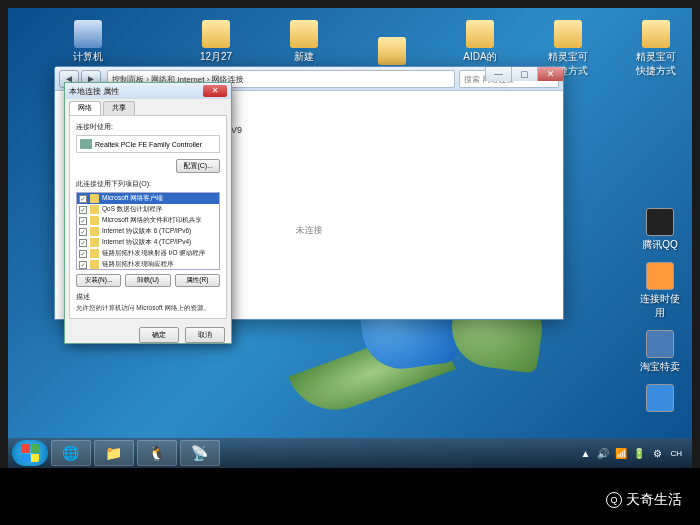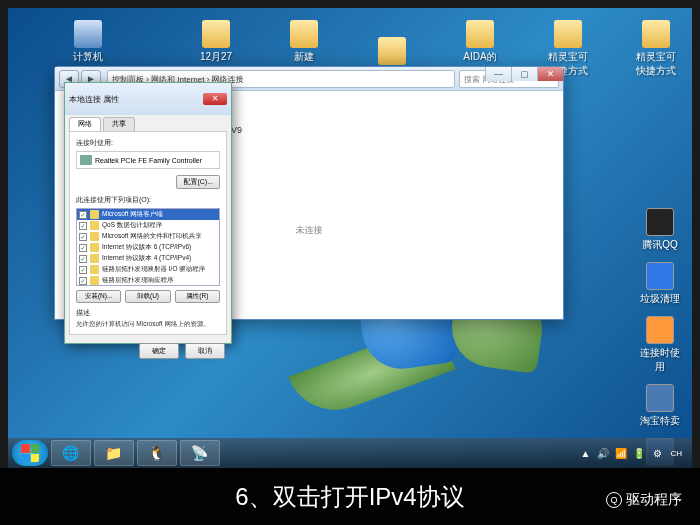--- a/index.html
+++ b/index.html
@@ -40,21 +40,21 @@
 .win-ctrl { width: 26px; height: 14px; font-size: 9px; text-align: center; line-height: 14px; border-left: 1px solid #abc; background: linear-gradient(180deg,#f4f8fd,#d8e4f0); color: #456; cursor: pointer; }
 .win-ctrl.close { background: linear-gradient(180deg,#e8a0a0,#c05050); color: #fff; border-radius: 0 3px 0 0; }
 .explorer-toolbar { height: 22px; background: linear-gradient(180deg,#f6f9fc,#e4ecf5); border-bottom: 1px solid #cdd; font-size: 9px; padding: 0 8px; display: flex; align-items: center; gap: 12px; color: #335; }
 .explorer-body { display: flex; height: calc(100% - 46px); font-size: 9px; }
 .explorer-content { flex: 1; padding: 8px 12px; color: #444; position: relative; }
 .adapter-text { font-size: 9px; color: #333; margin-left: 130px; margin-top: 26px; }
 .explorer-status-text { position: absolute; bottom: 60px; left: 50%; transform: translateX(-50%); color: #888; font-size: 9px; }
 
 
 .props-dialog { position: absolute; top: 74px; left: 56px; width: 168px; height: 262px; background: #f0f0f0; border: 1px solid #6a8; box-shadow: 2px 3px 12px rgba(0,0,0,0.5); font-size: 7px; }
-.props-title { height: 16px; background: linear-gradient(180deg,#e8f0fb,#cfdff2); display: flex; align-items: center; justify-content: space-between; padding: 16px 4px; font-size: 8px; color: #222; }
+.props-title { height: 16px; background: linear-gradient(180deg,#e8f0fb,#cfdff2); display: flex; align-items: center; justify-content: space-between; padding: 8px 4px; font-size: 8px; color: #222; }
 .props-title .close-x { width: 24px; height: 12px; background: linear-gradient(180deg,#e57373,#c62828); color: #fff; text-align: center; line-height: 12px; border-radius: 2px; font-size: 8px; cursor: pointer; }
 .props-tabs { height: 16px; background: #f0f0f0; display: flex; padding: 2px 4px 0; gap: 2px; }
 .props-tab { padding: 1px 8px; background: #fff; border: 1px solid #bbb; border-bottom: none; border-radius: 3px 3px 0 0; font-size: 7px; }
 .props-tab.inactive { background: #e4e4e4; }
 .props-body { background: #fff; margin: 0 4px 4px; border: 1px solid #ccc; padding: 6px; height: calc(100% - 56px); }
 .props-section-label { font-size: 7px; color: #222; margin-bottom: 3px; }
 .props-adapter-box { border: 1px solid #ccc; padding: 3px; margin-bottom: 6px; display: flex; align-items: center; gap: 3px; }
 .props-adapter-box .nic-ico { width: 12px; height: 10px; background: #7a9; border-radius: 1px; }
 .props-config-btn { float: right; padding: 1px 6px; background: linear-gradient(180deg,#f8f8f8,#e0e0e0); border: 1px solid #999; font-size: 7px; border-radius: 2px; margin-bottom: 4px; cursor: pointer; }
 .props-list { clear: both; border: 1px solid #aac; height: 78px; overflow: hidden; background: #fff; }
@@ -138,24 +138,20 @@
           <div>精灵宝可快捷方式</div>
         </div>
       </div>
 
     <div class="desktop-icons-right-col" id="drc">
         <div class="desktop-icon">
           <div class="ico ico-app" style="background:#222"></div>
           <div>腾讯QQ</div>
         </div>
         <div class="desktop-icon">
-          <div class="ico ico-app" style="background:#3277e6"></div>
-          <div>垃圾清理</div>
-        </div>
-        <div class="desktop-icon">
           <div class="ico ico-app" style="background:#ff9a3c"></div>
           <div>连接时使用</div>
         </div>
         <div class="desktop-icon">
           <div class="ico ico-app" style="background:#4a7ab4"></div>
           <div>淘宝特卖</div>
         </div>
         <div class="desktop-icon">
           <div class="ico ico-app" style="background:#3a8dde"></div>
         </div>
@@ -275,19 +271,18 @@
             <span class="tray-ico">🔋</span>
             <span class="tray-ico">⚙</span>
           </span>
         <span>CH</span>
       </div>
     </div>
 
   </div>
 
   <div class="caption-bar">
-    <span>6、双击打开IPv4协议</span>
     <div class="watermark">
       <span class="wm-ico">Q</span>
-      <span>驱动程序</span>
+      <span>天奇生活</span>
     </div>
   </div>
 </div>
 
 </body></html>

